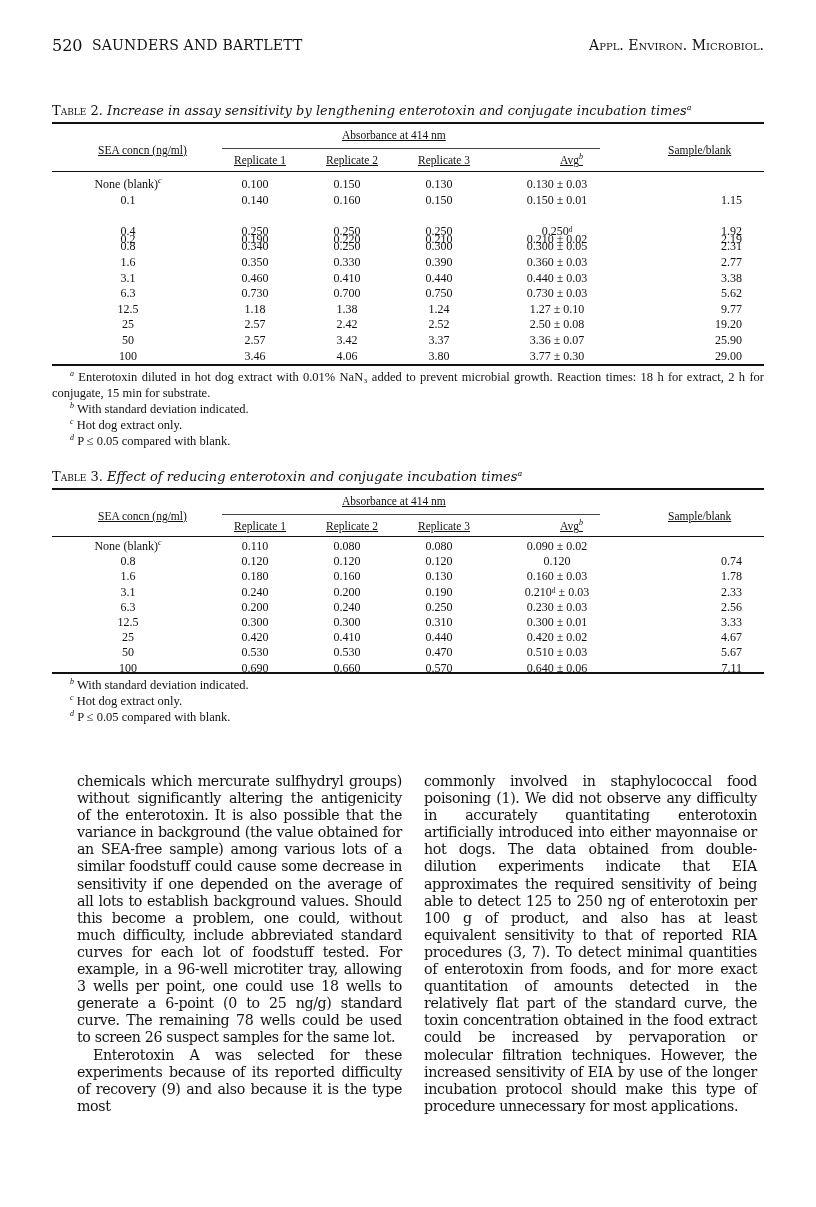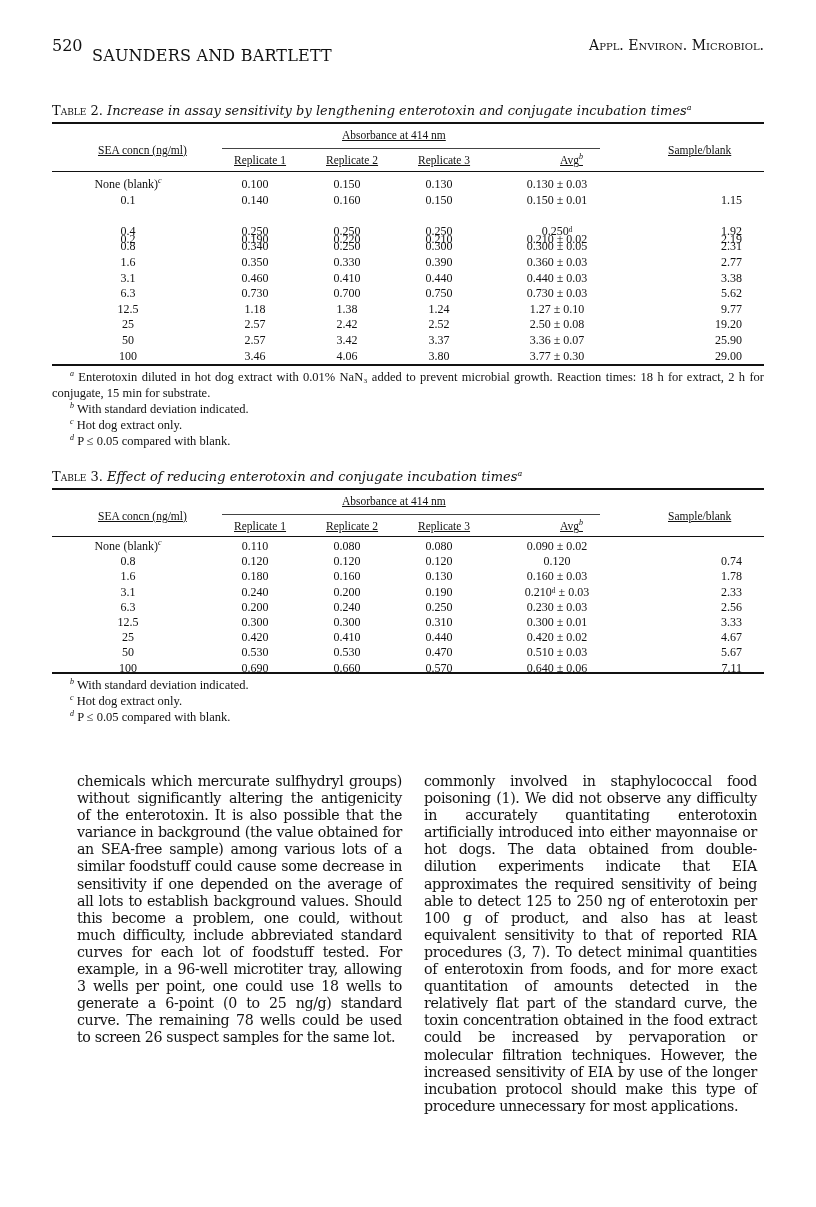--- a/index.html
+++ b/index.html
@@ -1,21 +1,21 @@
 <!DOCTYPE html>
 <html><head>
 <meta charset="utf-8">
 <style>
   html, body { margin: 0; padding: 0; background: #ffffff; }
   body { width: 816px; height: 1207px; position: relative; overflow: hidden;
          font-family: "DejaVu Serif", "Liberation Serif", serif; color: #111; }
   .abs { position: absolute; }
   .runhead { top: 36px; left: 52px; width: 712px; height: 20px; font-size: 15px; }
   .runhead .pg { position: absolute; left: 0; top: 0; font-size: 16px; }
-  .runhead .auth { position: absolute; left: 40px; top: 10px; font-size: 16px; letter-spacing: 0.2px; }
+  .runhead .auth { position: absolute; left: 40px; top: 1px; font-size: 14px; letter-spacing: 0.2px; }
   .runhead .jrnl { position: absolute; right: 0; top: 1px; font-size: 14px; font-variant: small-caps; }
   .caption { font-size: 13px; text-align: left; width: 712px; left: 52px; }
   .caption .lbl { font-variant: small-caps; }
   .caption .ttl { font-style: italic; }
   .rule { position: absolute; left: 52px; width: 712px; background: #111; }
   .thick { height: 2px; }
   .thin { height: 1px; }
   .subrule { position: absolute; left: 222px; width: 378px; height: 1px; background: #444; }
   .th { position: absolute; font-size: 11.5px; font-family: "Liberation Serif", serif; text-decoration: underline; }
   .row { position: absolute; left: 52px; width: 712px; height: 15px; font-size: 12px;
@@ -259,16 +259,17 @@
 
 <div class="rule thick" style="top:672px;"></div>
 <div class="fn" style="top:677px;">
   <p><sup>b</sup> <span>With standard deviation indicated.</span></p>
   <p><sup>c</sup> <span>Hot dog extract only.</span></p>
   <p><sup>d</sup> <span>P ≤ 0.05 compared with blank.</span></p>
 </div>
 
 <div class="col" style="left:77px; width:325px;">
   <p>chemicals which mercurate sulfhydryl groups) without significantly altering the antigenicity of the enterotoxin. It is also possible that the variance in background (the value obtained for an SEA-free sample) among various lots of a similar foodstuff could cause some decrease in sensitivity if one depended on the average of all lots to establish background values. Should this become a problem, one could, without much difficulty, include abbreviated standard curves for each lot of foodstuff tested. For example, in a 96-well microtiter tray, allowing 3 wells per point, one could use 18 wells to generate a 6-point (0 to 25 ng/g) standard curve. The remaining 78 wells could be used to screen 26 suspect samples for the same lot.</p>
+  <p class="indent">Enterotoxin A was selected for these experiments because of its reported difficulty of recovery (9) and also because it is the type most</p>
 </div>
 <div class="col" style="left:424px; width:333px;">
   <p>commonly involved in staphylococcal food poisoning (1). We did not observe any difficulty in accurately quantitating enterotoxin artificially introduced into either mayonnaise or hot dogs. The data obtained from double-dilution experiments indicate that EIA approximates the required sensitivity of being able to detect 125 to 250 ng of enterotoxin per 100 g of product, and also has at least equivalent sensitivity to that of reported RIA procedures (3, 7). To detect minimal quantities of enterotoxin from foods, and for more exact quantitation of amounts detected in the relatively flat part of the standard curve, the toxin concentration obtained in the food extract could be increased by pervaporation or molecular filtration techniques. However, the increased sensitivity of EIA by use of the longer incubation protocol should make this type of procedure unnecessary for most applications.</p>
 </div>
 
 </body></html>

